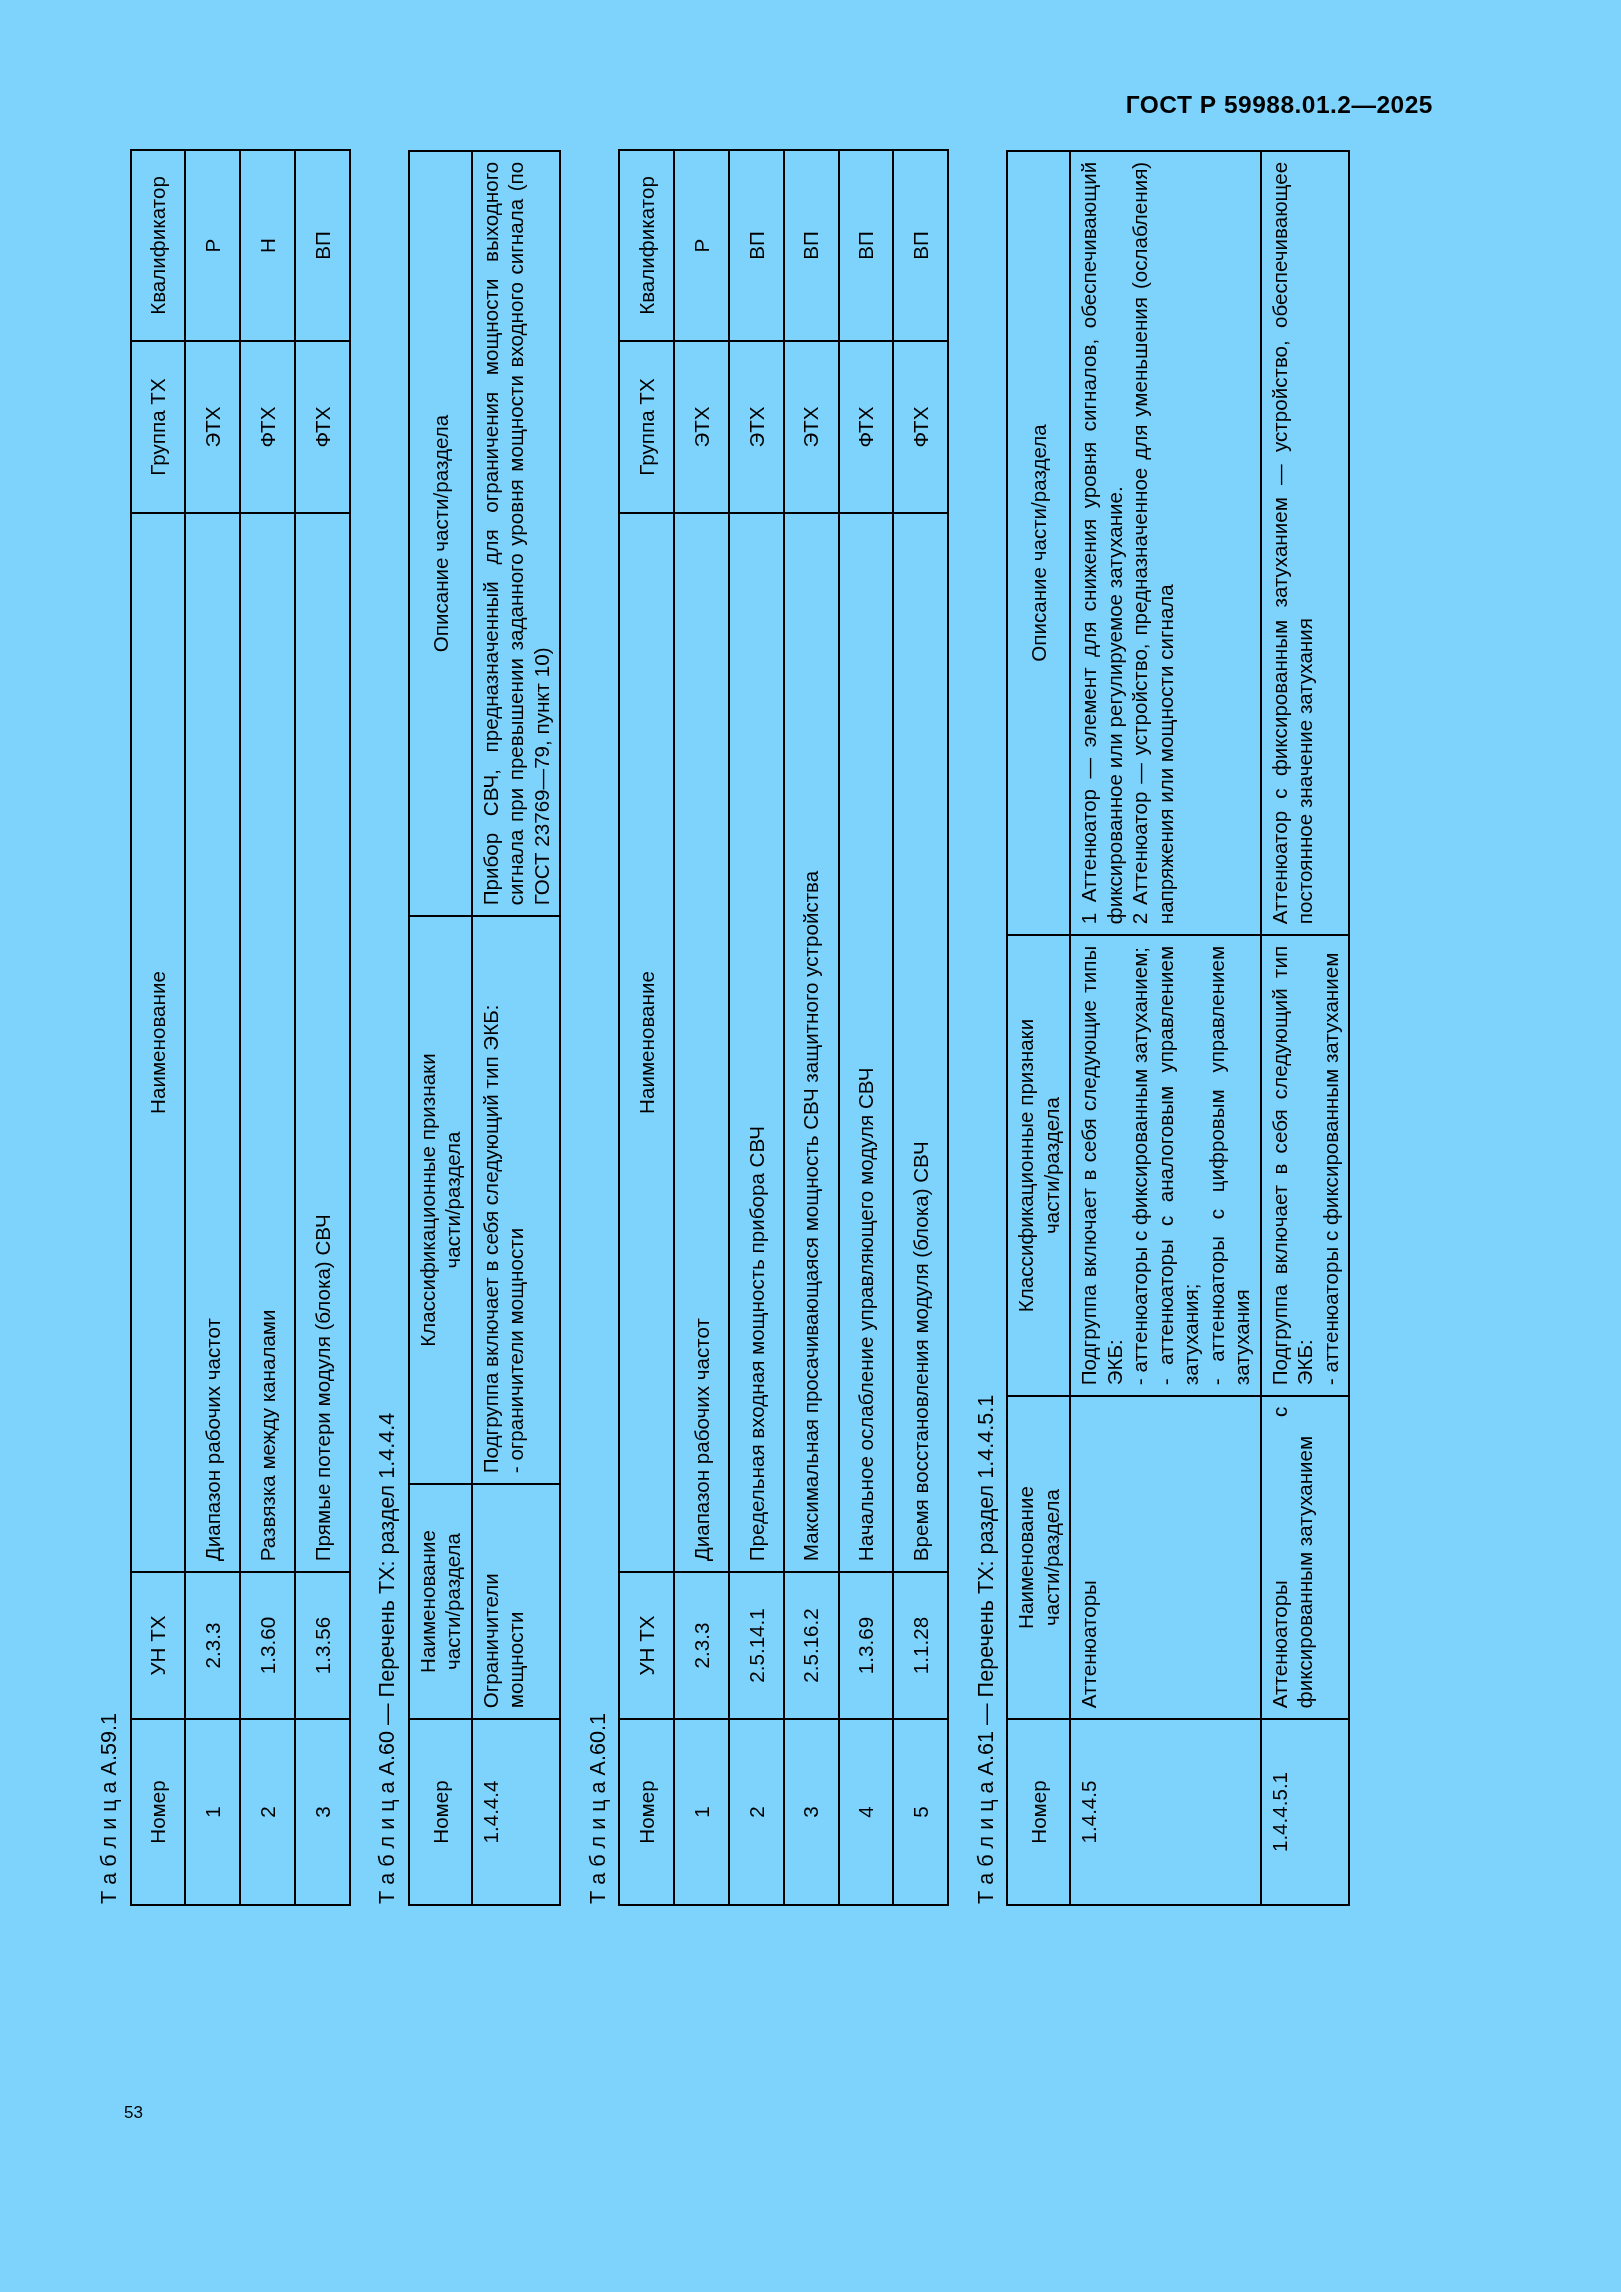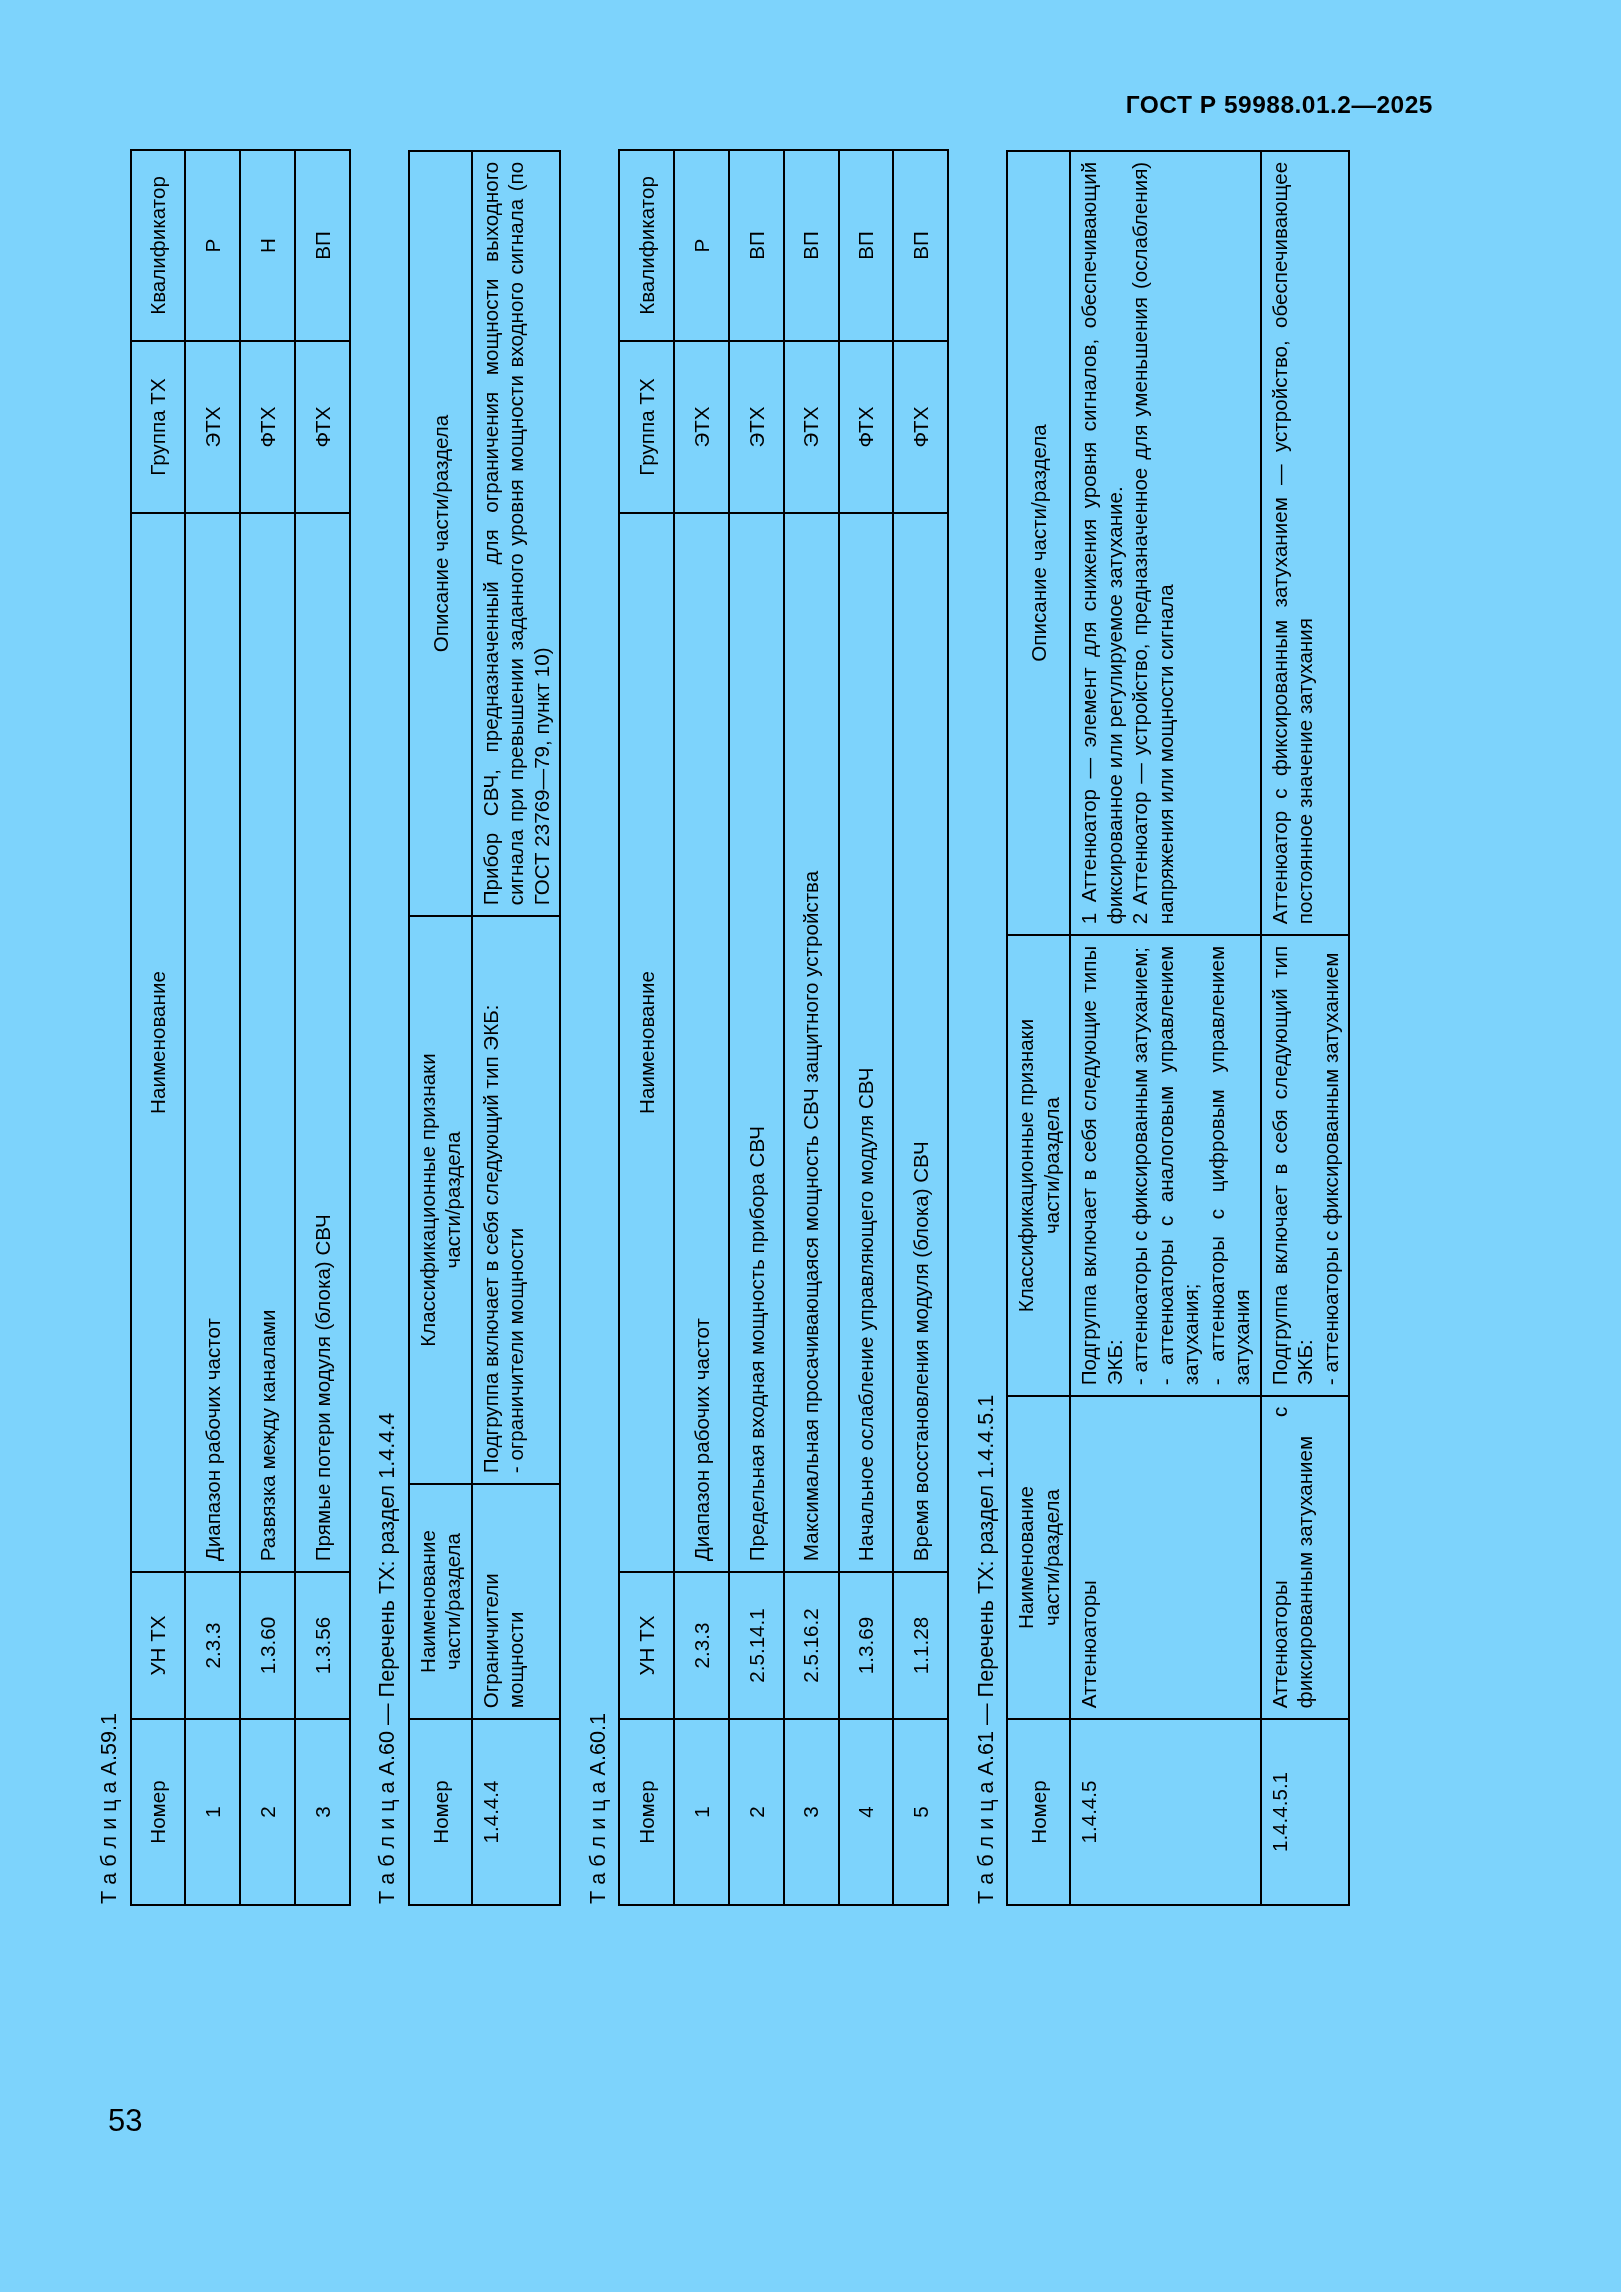--- a/index.html
+++ b/index.html
@@ -16,22 +16,22 @@
     position: absolute;
     top: 91px;
     right: 188px;
     font-size: 24.5px;
     font-weight: 700;
     letter-spacing: 0.5px;
   }
   .page-number {
     position: absolute;
     top: 2103px;
-    left: 108px;
-    font-size: 31px;
+    left: 124px;
+    font-size: 17px;
   }
   
   .rot-canvas {
     position: absolute;
     left: 96px;
     top: 1906px;
     width: 1754px;
     height: 1215px;
     transform: rotate(-90deg);
     transform-origin: 0 0;

